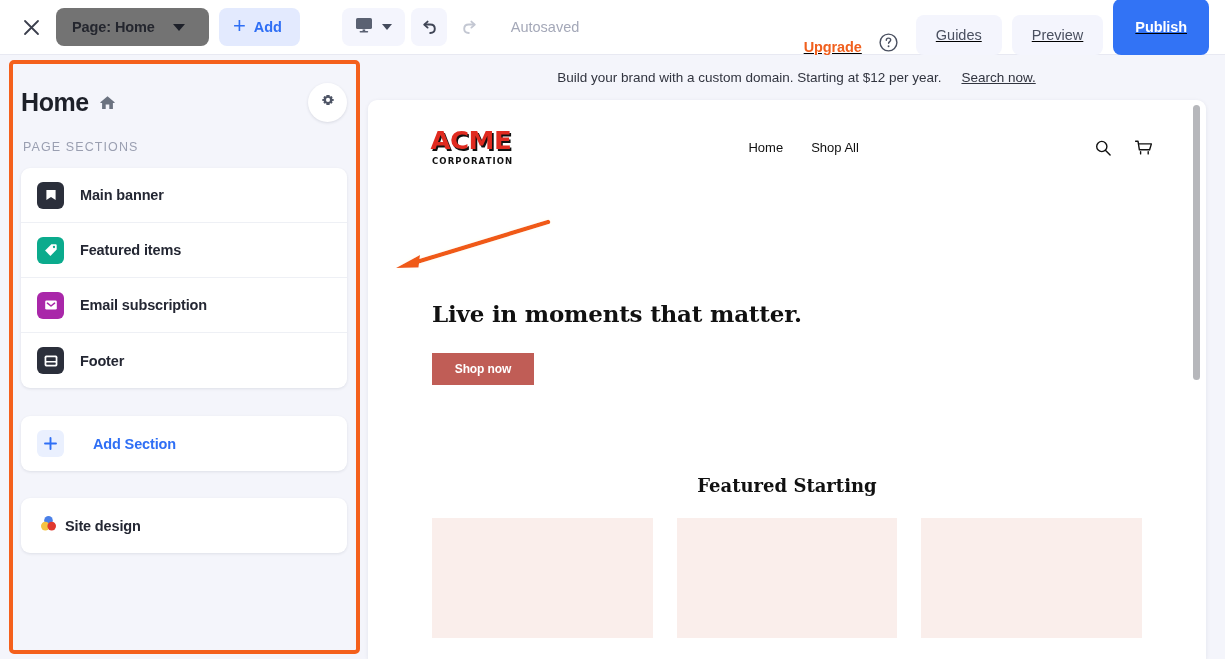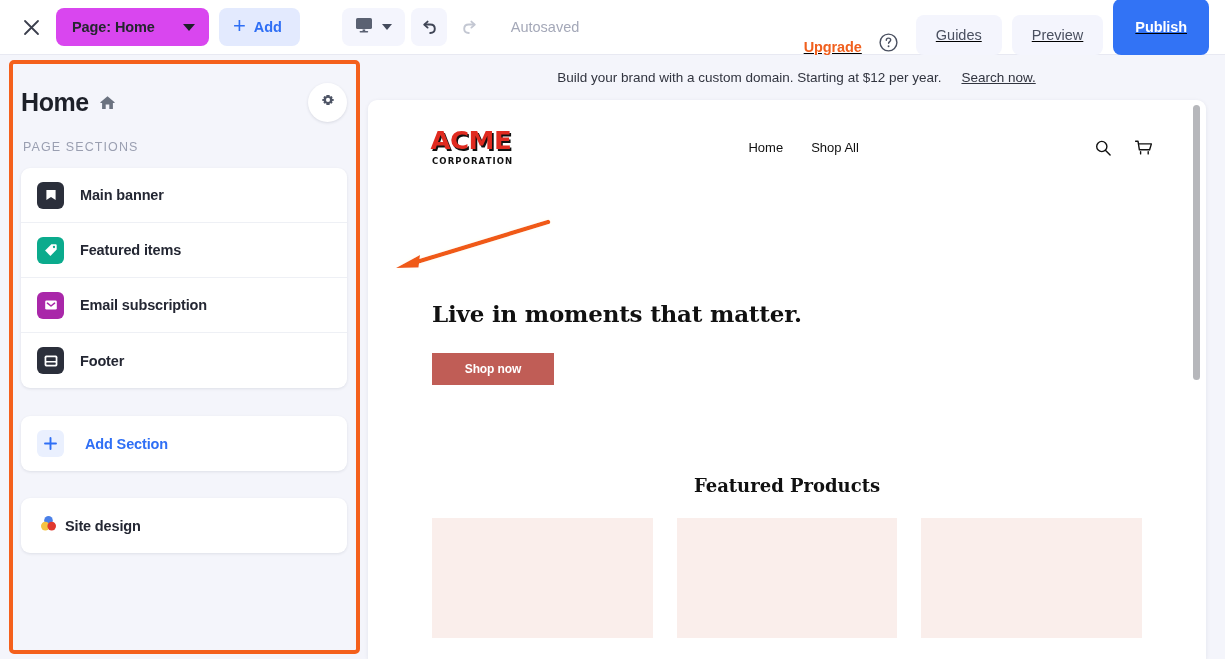--- a/index.html
+++ b/index.html
@@ -19,22 +19,22 @@
     display: flex; align-items: center;
   }
   .tb-left { display: flex; align-items: center; padding-left: 16px; gap: 10px; }
   .close-btn {
     width: 30px; height: 30px; display: flex; align-items: center; justify-content: center;
     cursor: pointer; color: #3b3f4d;
   }
   .close-btn svg { display: block; }
 
   .page-select {
-    height: 38px; min-width: 153px; background: #d946ef; border-radius: 8px;
-    display: flex; align-items: center; justify-content: space-between;
+    height: 38px; min-width: 153px; background: #737373; border-radius: 8px;
+    display: flex; align-items: center; justify-content: flex-start;
     padding: 0 14px 0 16px; cursor: pointer; gap: 18px;
   }
   .page-select-label { font-size: 14.5px; font-weight: 700; color: #24262e; letter-spacing: -0.1px; }
   .caret-down { width: 0; height: 0; border-left: 6px solid transparent; border-right: 6px solid transparent; border-top: 7px solid #1d2029; }
 
   .add-btn {
     height: 38px; background: #e3eafe; border-radius: 8px;
     display: flex; align-items: center; gap: 8px; padding: 0 18px 0 14px; cursor: pointer;
   }
   .add-plus { color: #2f6ff5; font-size: 22px; font-weight: 400; line-height: 1; margin-top: -2px; }
@@ -110,21 +110,21 @@
 
   .add-section-card {
     margin-top: 28px; background: #fff; border-radius: 9px; box-shadow: 0 1px 3px rgba(30,35,60,0.10);
     height: 55px; display: flex; align-items: center; padding-left: 16px; cursor: pointer;
   }
   .add-sec-icon {
     width: 27px; height: 27px; border-radius: 6px; background: #eaf0fe;
     display: flex; align-items: center; justify-content: center; color: #2f6ff5;
     font-size: 19px; line-height: 1;
   }
-  .add-sec-label { font-size: 14.5px; font-weight: 700; color: #2f6ff5; margin-left: 21px; letter-spacing: -0.15px; }
+  .add-sec-label { font-size: 14.5px; font-weight: 700; color: #2f6ff5; margin-left: 29px; letter-spacing: -0.15px; }
 
   .site-design-card {
     margin-top: 27px; background: #fff; border-radius: 9px; box-shadow: 0 1px 3px rgba(30,35,60,0.10);
     height: 55px; display: flex; align-items: center; padding-left: 18px; cursor: pointer;
   }
   .sd-label { font-size: 14.5px; font-weight: 700; color: #242733; margin-left: 7px; letter-spacing: -0.15px; }
 
   
   .preview-pane {
     position: absolute; left: 368px; top: 55px; width: 857px; height: 604px;
@@ -161,21 +161,21 @@
   .site-nav a { font-size: 13px; color: #111; text-decoration: none; cursor: pointer; }
   .site-icons { margin-left: auto; display: flex; gap: 22px; align-items: center; }
   .site-icons span { cursor: pointer; display: flex; }
 
   .hero { padding: 105px 0 0 64px; height: 270px; }
   .hero-title {
     font-family: "DejaVu Serif", serif;
     font-size: 23px; font-weight: 700; color: #111; letter-spacing: -0.2px;
   }
   .shop-btn {
-    margin-top: 26px; width: 122px; height: 32px; background: #c05d56;
+    margin-top: 26px; width: 102px; height: 32px; background: #c05d56;
     display: flex; align-items: center; justify-content: center; cursor: pointer;
   }
   .shop-btn span { color: #fff; font-size: 12px; font-weight: 700; letter-spacing: -0.1px; }
 
   .featured-title {
     text-align: center; font-family: "DejaVu Serif", serif;
     font-size: 18px; font-weight: 700; color: #111; margin-top: 10px;
   }
   .product-grid {
     display: flex; gap: 24px; padding: 22px 64px 0 64px;
@@ -401,21 +401,21 @@
       </div>
     </div>
 
     <div class="hero">
       <div class="hero-title">Live in moments that matter.</div>
       <div class="shop-btn">
         <span>Shop now</span>
       </div>
     </div>
 
-    <div class="featured-title">Featured Products</div>
+    <div class="featured-title">Featured Starting</div>
     <div class="product-grid">
       <div class="product-card"></div>
       <div class="product-card"></div>
       <div class="product-card"></div>
     </div>
 
     <div class="pv-scrollbar">
       <div class="pv-thumb"></div>
     </div>
   </div>

